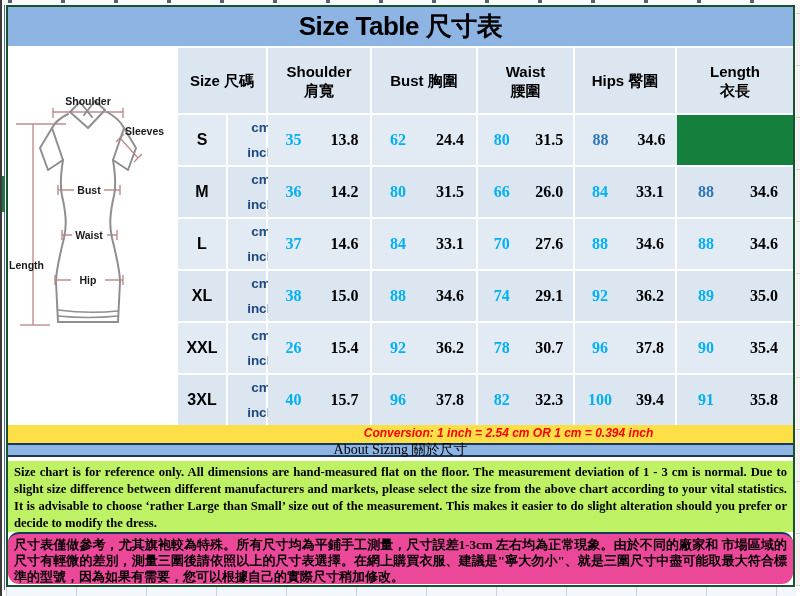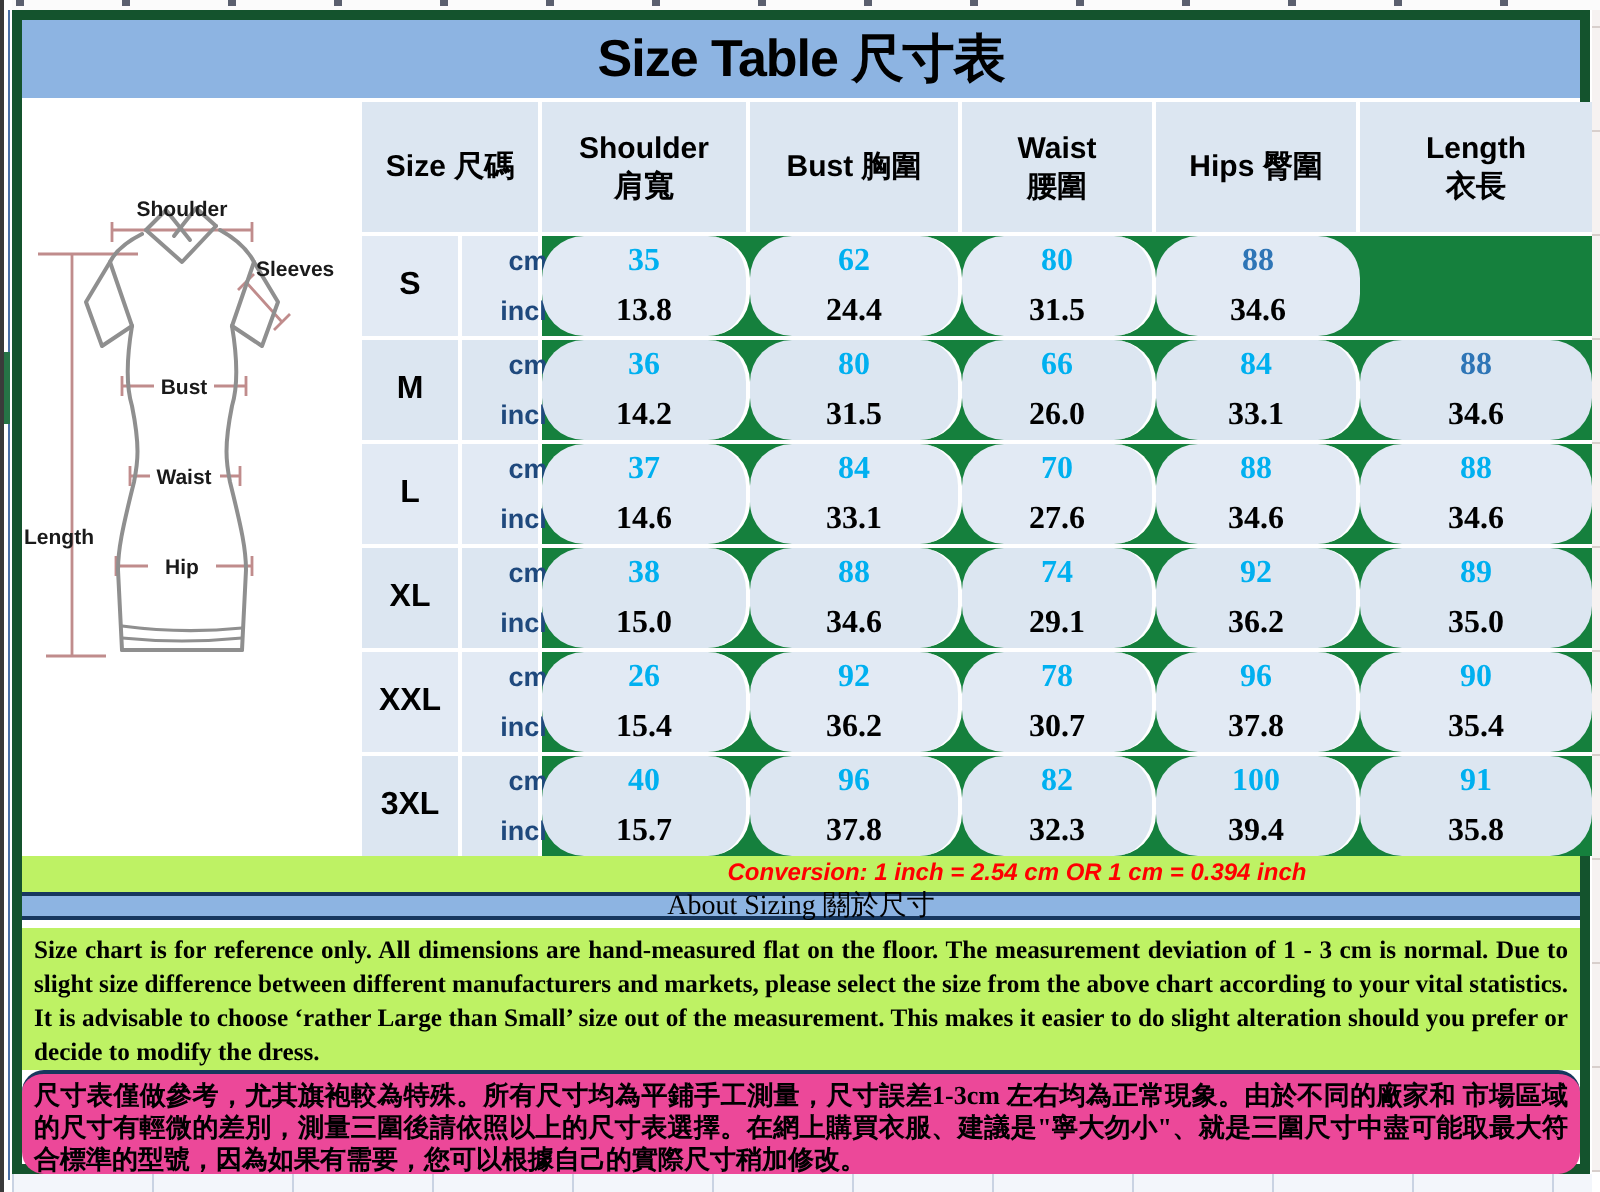--- a/index.html
+++ b/index.html
@@ -16,21 +16,21 @@
   .left-edge-line { position:absolute; left:0; top:0; width:2px; height:596px; background:#3a3a3a; }
   .left-blue-line { position:absolute; left:4px; top:5px; width:1px; height:585px; background:#4a6fa5; }
   .green-bar { position:absolute; left:2px; top:176px; width:3px; height:36px; background:#267346; }
   .right-strip { position:absolute; left:796px; top:5px; width:4px; height:581px; background:#f6f2f1;
     background-image:repeating-linear-gradient(0deg,#d8cfcc 0 1px,transparent 1px 52px); }
   .bottom-strip { position:absolute; left:6px; top:587px; width:790px; height:9px; background:#f3f6fb;
     background-image:repeating-linear-gradient(90deg,#c9d3e3 0 1px,transparent 1px 70px); }
 
   
   .sheet { position:absolute; left:6px; top:5px; width:789px; height:582px;
-    border:5px solid #14532d; background:#fff;text-decoration:underline; }
+    border:2px solid #14532d; background:#fff;text-decoration:underline; }
 
   .title-bar { position:absolute; left:0; top:0; width:100%; height:41px;
     background:#8DB4E2; border-bottom:2px solid #fff;
     display:flex; align-items:center; justify-content:center;
     font-weight:bold; font-size:26px; letter-spacing:-0.5px; }
 
   
   .dress-cell { position:absolute; left:0; top:41px; width:170px; height:377px; background:#fff; }
   .dress-cell svg { display:block; }
   .diag-label { font-family:"Liberation Sans",sans-serif; font-size:10.5px; font-weight:600; fill:#1a1a1a; }
@@ -46,30 +46,30 @@
 
   .rgroup { display:grid; grid-template-columns:50px 40px 104px 106px 97px 102px 116px;
     height:52px; border-top:2px solid #fff; }
   .rgroup.lt > div { background:#E2EAF4; }
   .rgroup.dt > div { background:#DCE6F1; }
   .size-cell { border-right:2px solid #fff; display:flex; align-items:center; justify-content:center;
     font-weight:bold; font-size:16px; }
   .unit-cell { border-right:2px solid #fff; display:flex; flex-direction:column; }
   .unit-cell div { flex:1; display:flex; align-items:center; justify-content:center;
     font-weight:bold; font-size:13.5px; color:#1F497D;padding-left:28px; }
-  .val-cell { border-right:2px solid #fff; display:flex; flex-direction:column;border-radius:21px; }
+  .val-cell { border-right:2px solid #fff; display:flex; flex-direction:row; }
   .val-cell:last-child { border-right:none; }
   .val-cell div { flex:1; display:flex; align-items:center; justify-content:center;
     font-family:"Liberation Serif", serif; font-weight:bold; font-size:16px; }
   .val-cell .cm { color:#00B0F0; }
   .val-cell .cm.dk { color:#2E75B6; }
   .val-cell .in { color:#000; }
 
   
-  .conv-row { position:absolute; left:0; top:418px; width:100%; height:18px; background:#bef264; }
+  .conv-row { position:absolute; left:0; top:418px; width:100%; height:18px; background:#fde047; }
   .conv-row span { position:absolute; left:220px; right:4px; text-align:center;
     font-weight:bold; font-style:italic; font-size:12px; color:#FF0000; top:1px; }
   .about-banner { position:absolute; left:0; top:436px; width:100%; height:14px;
     background:#8DB4E2; border-top:2px solid #17375E; border-bottom:2px solid #17375E;
     display:flex; align-items:center; justify-content:center;
     font-family:"Liberation Serif", serif; font-size:14px; color:#000; }
   .note-en { position:absolute; left:0; top:454px; width:100%; height:71px; background:#bef264;
     font-family:"Liberation Serif", serif; font-weight:bold; font-size:12.6px; line-height:16.9px;
     padding:3px 6px 0 6px; text-align:justify; }
   .note-zh { position:absolute; left:0; top:525px; width:100%; height:52px; background:#ec4899;

